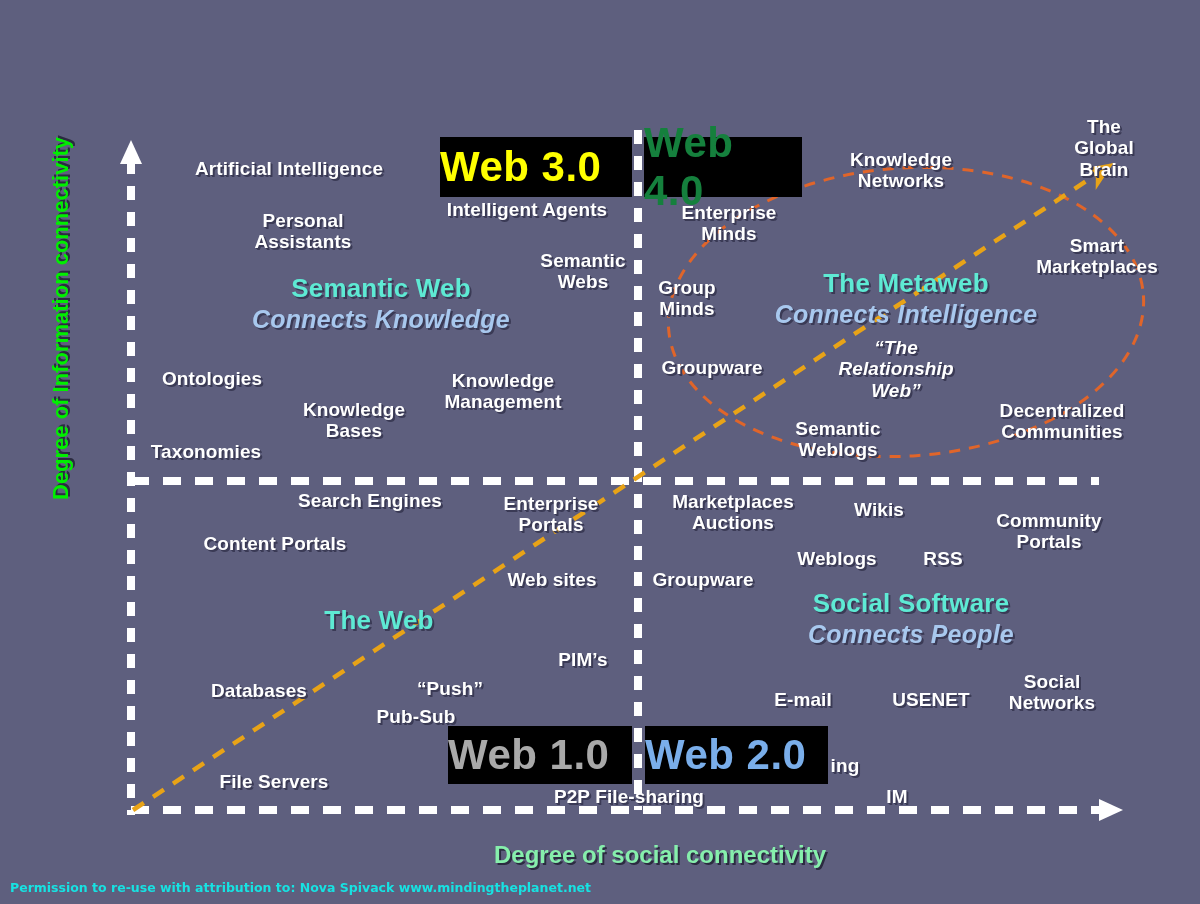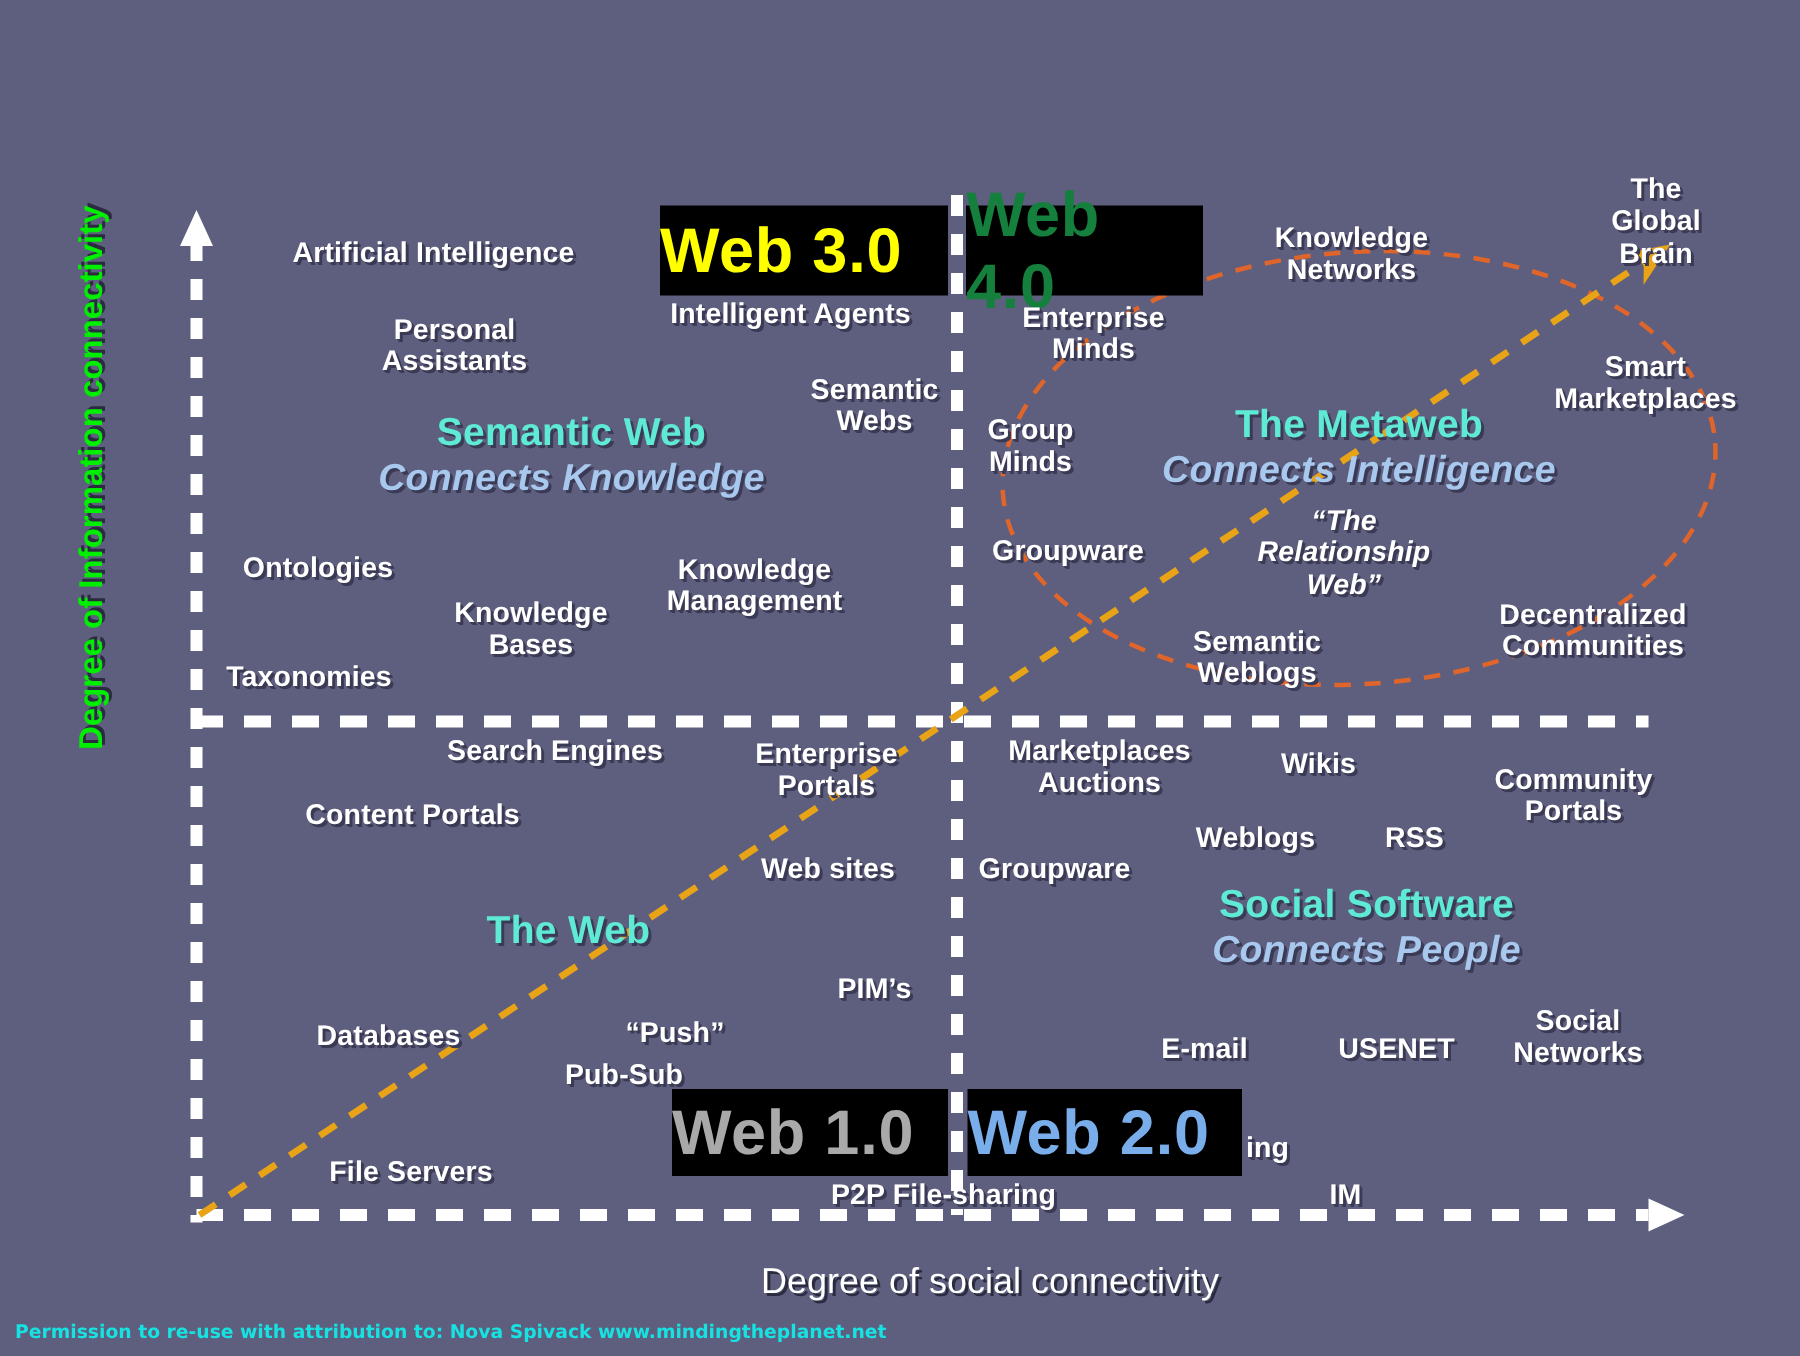--- a/index.html
+++ b/index.html
@@ -146,22 +146,22 @@
     font-weight: bold;
     font-size: 22px;
     white-space: nowrap;
     text-shadow: 2px 2px 0 #2b2b40;
   }
   #x-axis-caption {
     position: absolute;
     left: 660px;
     top: 855px;
     transform: translate(-50%, -50%);
-    color: #ffffff;
-    font-weight: normal;
+    color: #86efac;
+    font-weight: bold;
     font-size: 24px;
     white-space: nowrap;
     text-shadow: 2px 2px 0 #2b2b40;
   }
   #attribution {
     position: absolute;
     left: 10px;
     top: 880px;
     color: #17e2e2;
     font-weight: bold;

